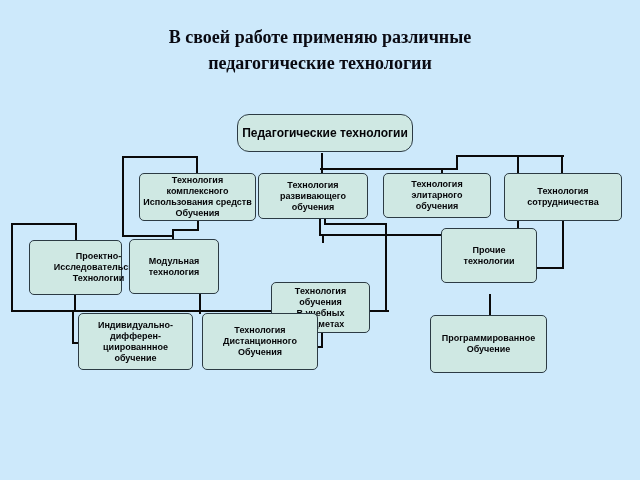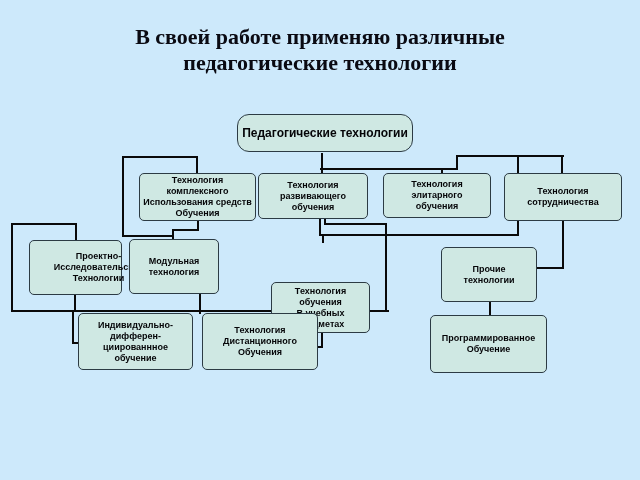--- a/index.html
+++ b/index.html
@@ -9,21 +9,21 @@
     background:#cde9fb;
     overflow:hidden;
     font-family:"Liberation Sans",sans-serif;
   }
   .slide-title{
     position:absolute;
     left:0;top:24px;width:640px;
     text-align:center;
     font-family:"Liberation Serif","DejaVu Serif",serif;
     font-weight:bold;
-    font-size:22px;
+    font-size:18px;
     line-height:26px;
     color:#0a0a12;
     white-space:pre-line;
   }
   .connectors{
     position:absolute;left:0;top:0;width:640px;height:480px;
   }
   .node{
     position:absolute;
     box-sizing:border-box;
@@ -114,21 +114,21 @@
   <div class="node" style="left:29px;top:240px;width:93px;height:55px;padding-left:48px;">Проектно-
 Исследовательские
 Технологии</div>
 
   <div class="node" style="left:129px;top:239px;width:90px;height:55px;">Модульная
 технология</div>
 
   <div class="node" style="left:271px;top:242px;width:99px;height:51px;margin-top:40px;">Технология обучения
 В учебных предметах</div>
 
-  <div class="node" style="left:441px;top:247px;width:96px;height:55px;">Прочие
+  <div class="node" style="left:441px;top:228px;width:96px;height:55px;">Прочие
 технологии</div>
 
   <div class="node" style="left:78px;top:313px;width:115px;height:57px;">Индивидуально-
 дифферен-
 циированнное обучение</div>
 
   <div class="node" style="left:202px;top:313px;width:116px;height:57px;">Технология
 Дистанционного
 Обучения</div>
 

